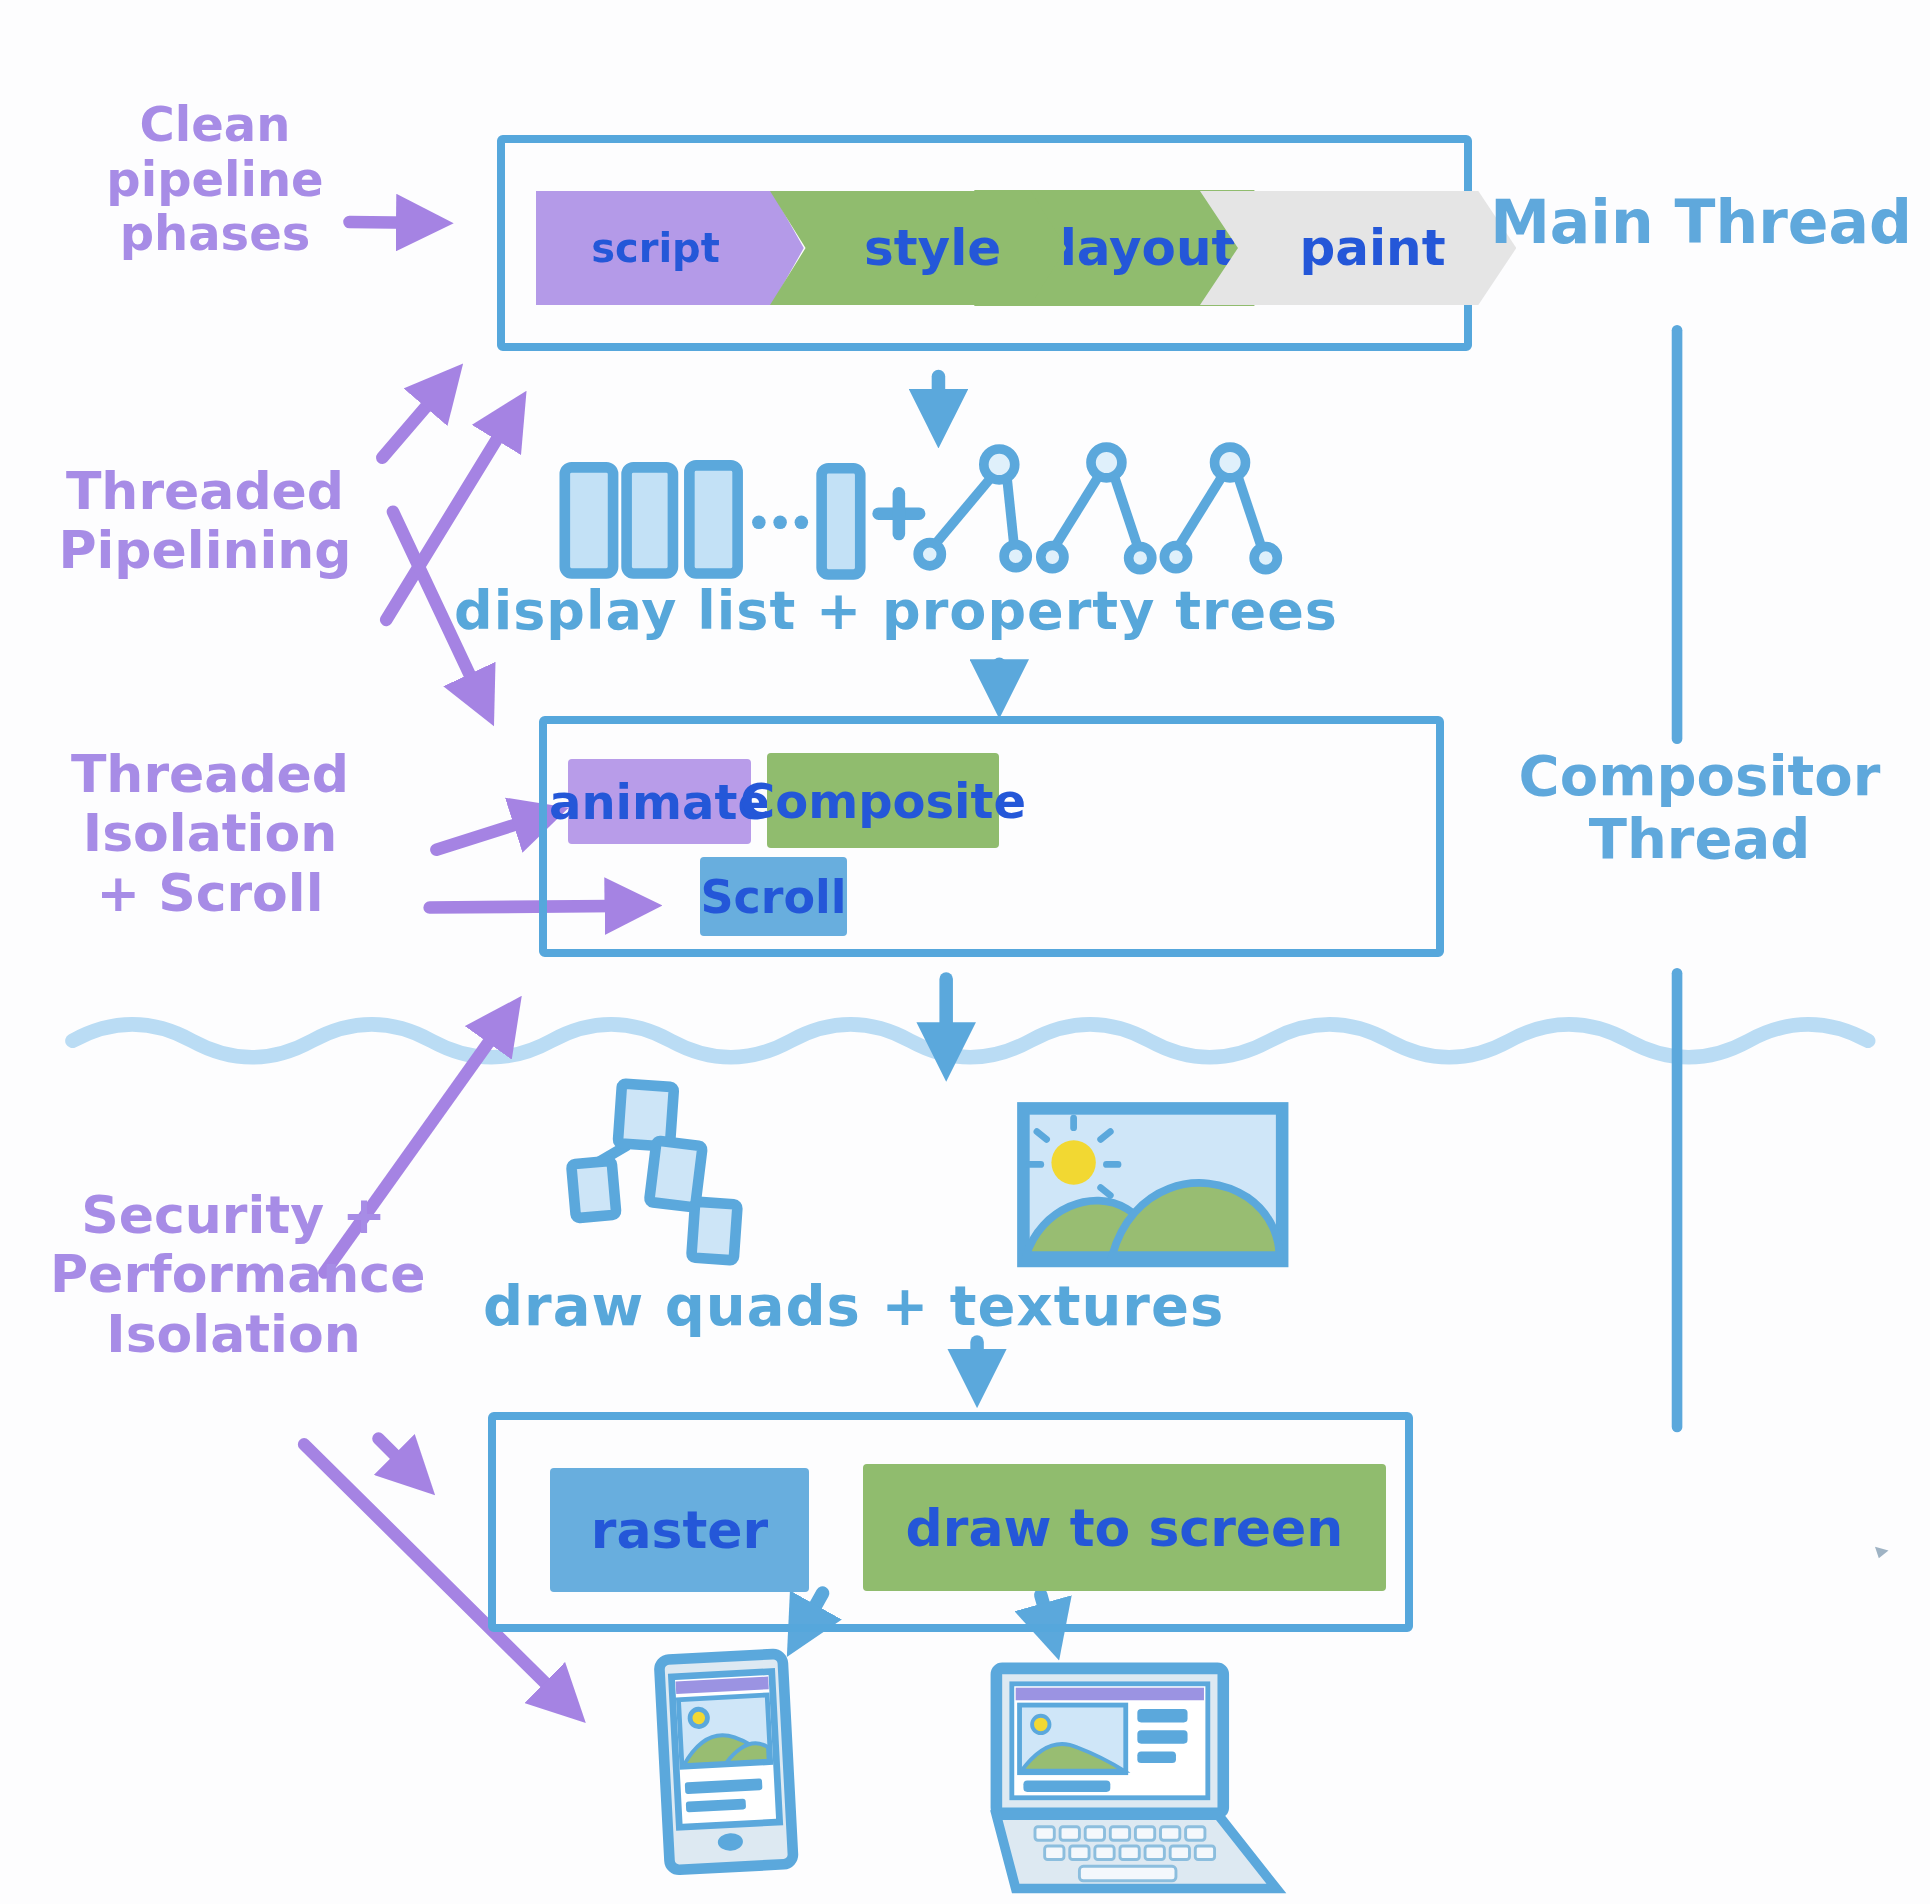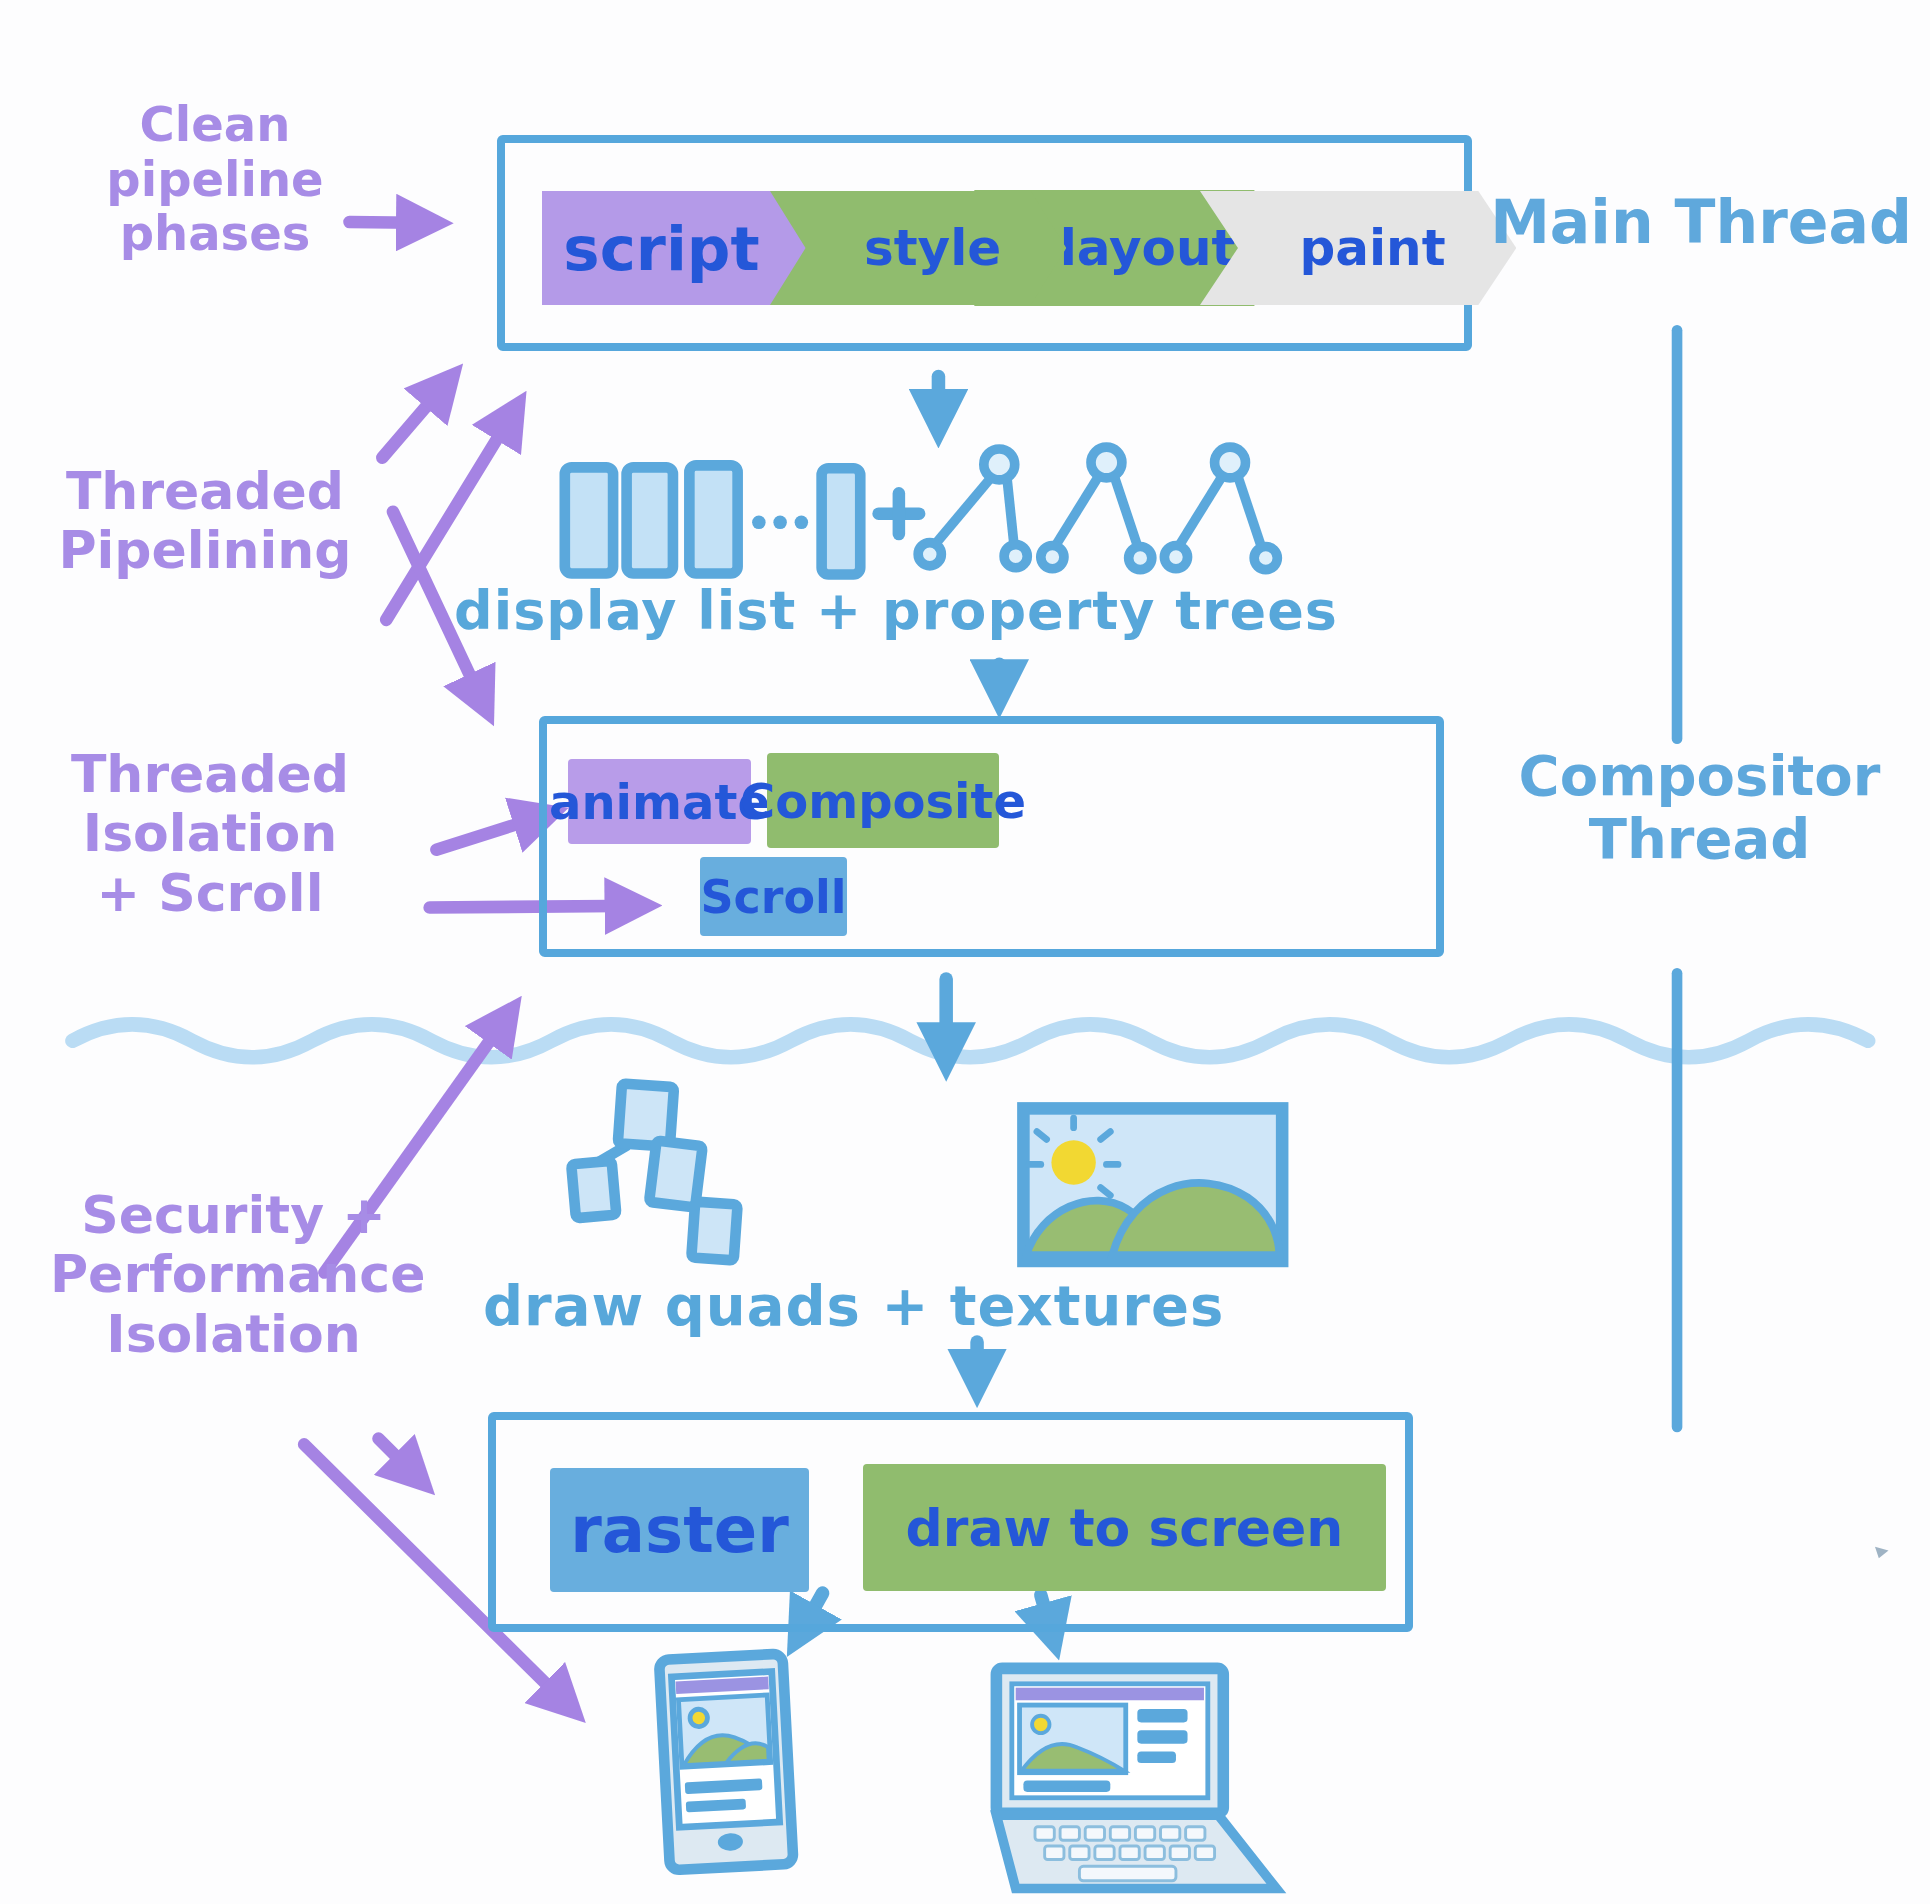--- a/index.html
+++ b/index.html
@@ -172,34 +172,34 @@
           <rect x="1212" y="1912" width="20" height="14" rx="3"></rect>
         <rect x="1238" y="1912" width="20" height="14" rx="3"></rect>
         <rect x="1118" y="1933" width="100" height="15" rx="4"></rect>
       </g>
     </g>
 
     <path d="M1942,1602 l14,4 -10,8 z" fill="#9fb3c4"></path>
   </svg>
 
   <div class="hd-box" style="left:497px;top:135px;width:975px;height:216px;">
-    <div class="chip chev" style="left: 31px; top: 48px; width: 239px; height: 114px; font-size: 61px; background: rgb(180, 154, 232); margin-left: 6px;">script</div>
+    <div class="chip chev" style="left: 31px; top: 48px; width: 239px; height: 114px; font-size: 40px; background: rgb(180, 154, 232);">script</div>
     <div class="chip chev-notch" style="left: 469px; top: 47px; width: 232px; height: 116px; font-size: 50px; background: rgb(144, 188, 110);">layout</div>
     <div class="chip chev-notch" style="left: 265px; top: 48px; width: 210px; height: 114px; font-size: 50px; background: rgb(144, 188, 110);">style</div>
     <div class="chip chev-notch" style="left: 695px; top: 48px; width: 230px; height: 114px; font-size: 50px; background: #e5e5e5;">paint</div>
   </div>
 
   <div class="hd-box" style="left:539px;top:716px;width:905px;height:241px;">
     <div class="chip rectchip" style="left: 21px; top: 35px; width: 183px; height: 85px; font-size: 48px; background: rgb(184, 156, 233);">animate</div>
     <div class="chip rectchip" style="left: 220px; top: 29px; width: 232px; height: 95px; font-size: 48px; background: rgb(144, 188, 110);">Composite</div>
     <div class="chip rectchip" style="left: 153px; top: 133px; width: 147px; height: 79px; font-size: 46px; background: rgb(104, 174, 222);">Scroll</div>
   </div>
 
   <div class="hd-box" style="left:488px;top:1412px;width:925px;height:220px;">
-    <div class="chip rectchip" style="left: 54px; top: 48px; width: 259px; height: 124px; font-size: 64px; background: rgb(104, 174, 222);">raster</div>
+    <div class="chip rectchip" style="left: 54px; top: 48px; width: 259px; height: 124px; font-size: 52px; background: rgb(104, 174, 222);">raster</div>
     <div class="chip rectchip" style="left: 367px; top: 44px; width: 523px; height: 127px; font-size: 52px; background: rgb(144, 188, 110);">draw to screen</div>
   </div>
 
   <div class="plabel" style="left:70px;top:97px;width:290px;font-size:48px;">
     <div>Clean</div>
     <div>pipeline</div>
     <div>phases</div>
   </div>
 
   <div class="plabel" style="left:41px;top:462px;width:328px;font-size:52px;">

